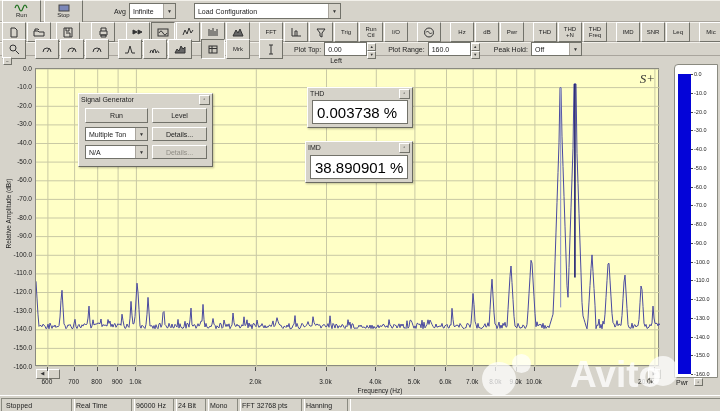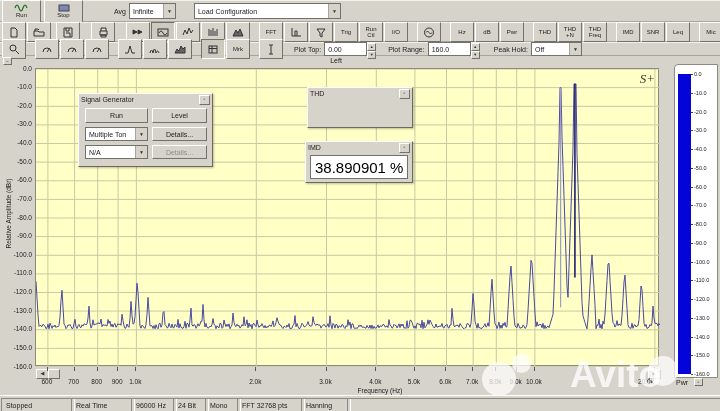--- a/index.html
+++ b/index.html
@@ -394,20 +394,23 @@
     <div class="abs dlg-btn disabled" style="left:73px;top:51px;width:55px;height:14px;">
       <span>Details...</span>
     </div>
   </div>
 
   <div class="abs panel" style="left:307px;top:87px;width:106px;height:41px;">
     <div class="ptitle">
       <span>THD</span>
       <span class="pbtn">▫</span>
     </div>
+    <div class="abs valbox" style="left:4px;top:12px;width:96px;height:24px;">
+      <span>0.003738 %</span>
+    </div>
   </div>
 
   <div class="abs panel" style="left:305px;top:141px;width:108px;height:42px;">
     <div class="ptitle">
       <span>IMD</span>
       <span class="pbtn">▫</span>
     </div>
     <div class="abs valbox" style="left:4px;top:13px;width:98px;height:24px;">
       <span>38.890901 %</span>
     </div>

